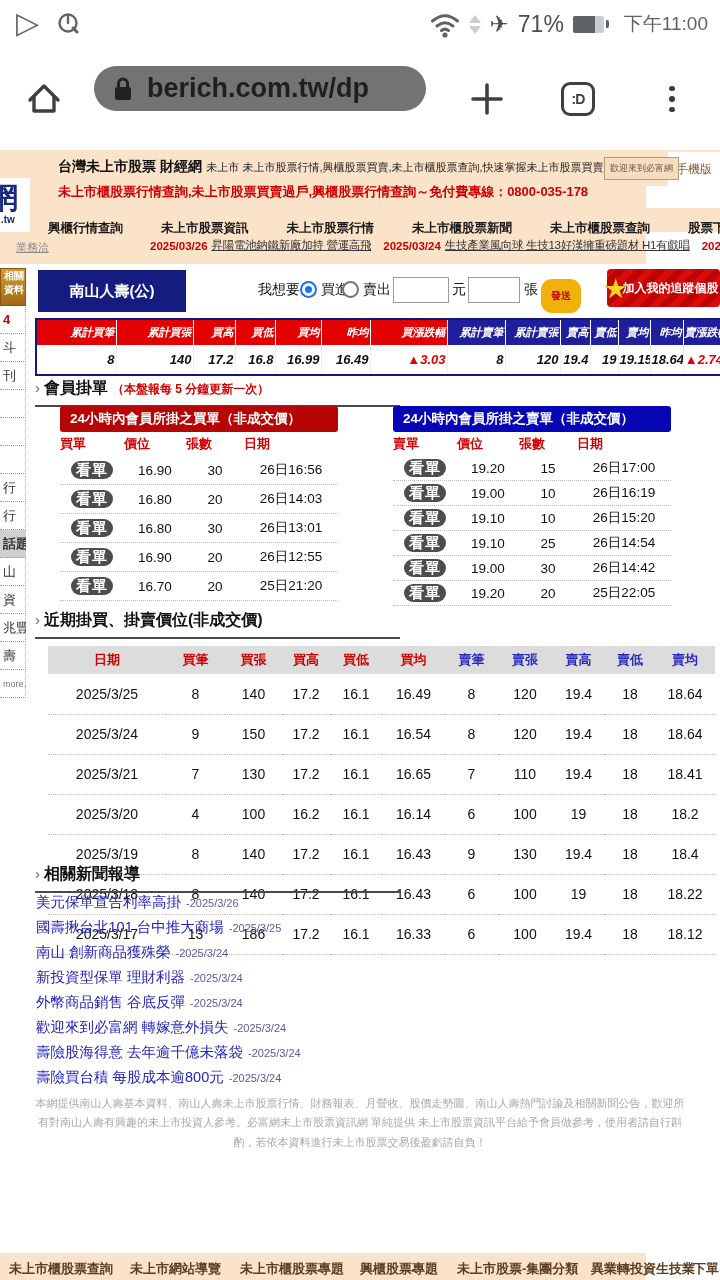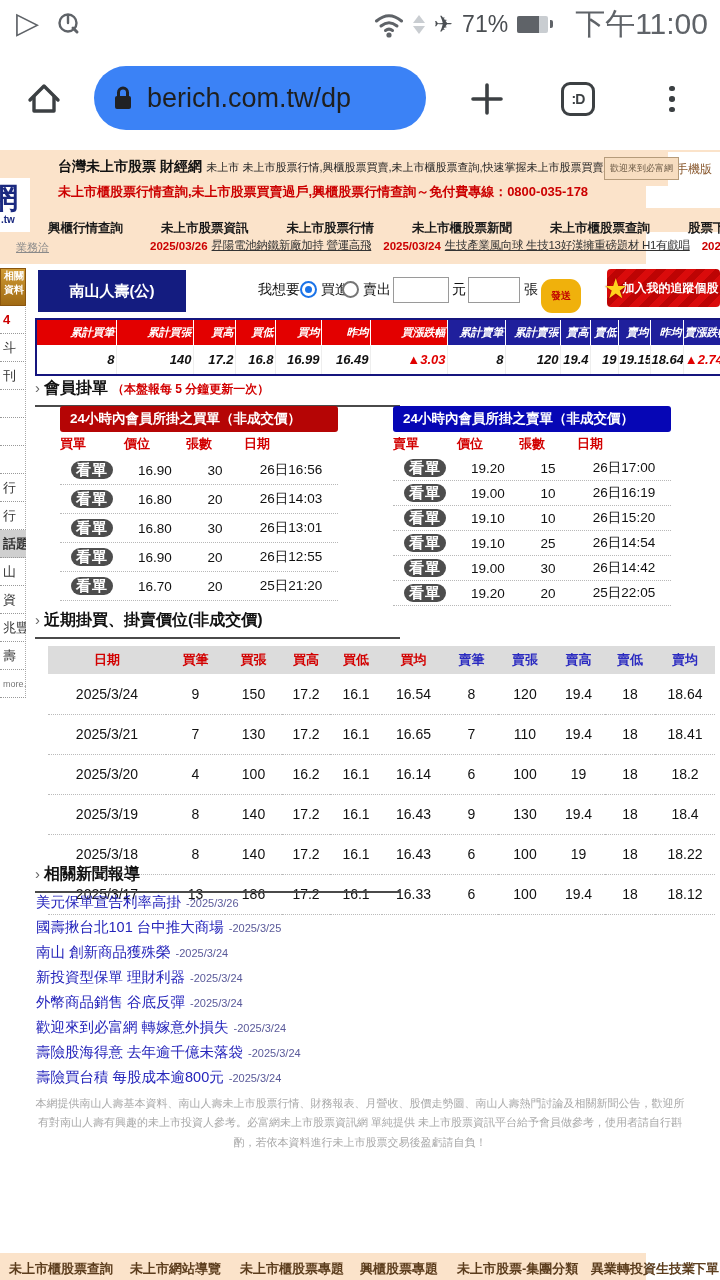--- a/index.html
+++ b/index.html
@@ -13,27 +13,27 @@
   .play-glyph{font-size:30px;line-height:34px;color:#5f6368;}
   .st-right{position:absolute;right:12px;top:4px;height:40px;display:flex;gap:9px;align-items:center;color:#5f6368;}
   .updown{display:flex;flex-direction:column;gap:3px;}
   .tri-up{width:0;height:0;border-left:6px solid transparent;border-right:6px solid transparent;border-bottom:8px solid #c9cdd1;}
   .tri-dn{width:0;height:0;border-left:6px solid transparent;border-right:6px solid transparent;border-top:8px solid #c9cdd1;}
   .plane{font-size:23px;color:#4a4e52;}
   .batt-pct{font-size:23px;color:#4a4e52;}
   .battery{position:relative;width:31px;height:17px;border-radius:2px;background:#c9cdd1;overflow:hidden;}
   .battery .fill{position:absolute;left:0;top:0;bottom:0;background:#5f6368;}
   .batt-nub{width:3px;height:8px;background:#5f6368;border-radius:0 2px 2px 0;margin-left:-7px;}
-  .clock{font-size:30px;color:#5f6368;margin-left:13px;}
+  .clock{font-size:19px;color:#5f6368;margin-left:6px;}
 
   
   .chromebar{position:absolute;top:48px;left:0;width:720px;height:102px;background:#fff;}
   .home-btn{position:absolute;left:22px;top:28px;width:44px;height:44px;}
-  .omnibox{position:absolute;left:94px;top:18px;width:332px;height:64px;background:#3b82f6;border-radius:32px;
-           display:flex;align-items:center;padding:0 18px;overflow:hidden;}
+  .omnibox{position:absolute;left:94px;top:18px;width:332px;height:45px;background:#737373;border-radius:32px;
+           display:flex;align-items:center;padding:0 18px;overflow:hidden;font-weight:bold;}
   .url-text{font-size:27px;color:#1f1f1f;margin-left:13px;white-space:nowrap;}
   .plus-btn{position:absolute;left:468px;top:32px;width:38px;height:38px;}
   .tab-btn{position:absolute;left:561px;top:34px;width:34px;height:34px;border:3.5px solid #3c4043;border-radius:9px;
            display:flex;align-items:center;justify-content:center;}
   .tab-badge{font-size:14px;font-weight:bold;color:#3c4043;letter-spacing:-1px;}
   .menu-btn{position:absolute;left:652px;top:31px;width:40px;height:40px;display:flex;flex-direction:column;
             align-items:center;justify-content:center;gap:5px;}
   .dot{width:5.5px;height:5.5px;border-radius:50%;background:#3c4043;}
 
   
@@ -446,20 +446,33 @@
             <td class="r-h rr" style="width: 63px;">買均</td>
             <td class="r-h rb" style="width: 53px;">賣筆</td>
             <td class="r-h rb" style="width: 54px;">賣張</td>
             <td class="r-h rb" style="width: 53px;">賣高</td>
             <td class="r-h rb" style="width: 50px;">賣低</td>
             <td class="r-h rb" style="width: 60px;">賣均</td>
           </tr>
       </tbody>
         <tbody id="recent-body">
           <tr class="r-row">
+            <td>2025/3/25</td>
+            <td>8</td>
+            <td>140</td>
+            <td>17.2</td>
+            <td>16.1</td>
+            <td>16.49</td>
+            <td>8</td>
+            <td>120</td>
+            <td>19.4</td>
+            <td>18</td>
+            <td>18.64</td>
+          </tr>
+          <tr class="r-row">
             <td>2025/3/24</td>
             <td>9</td>
             <td>150</td>
             <td>17.2</td>
             <td>16.1</td>
             <td>16.54</td>
             <td>8</td>
             <td>120</td>
             <td>19.4</td>
             <td>18</td>

